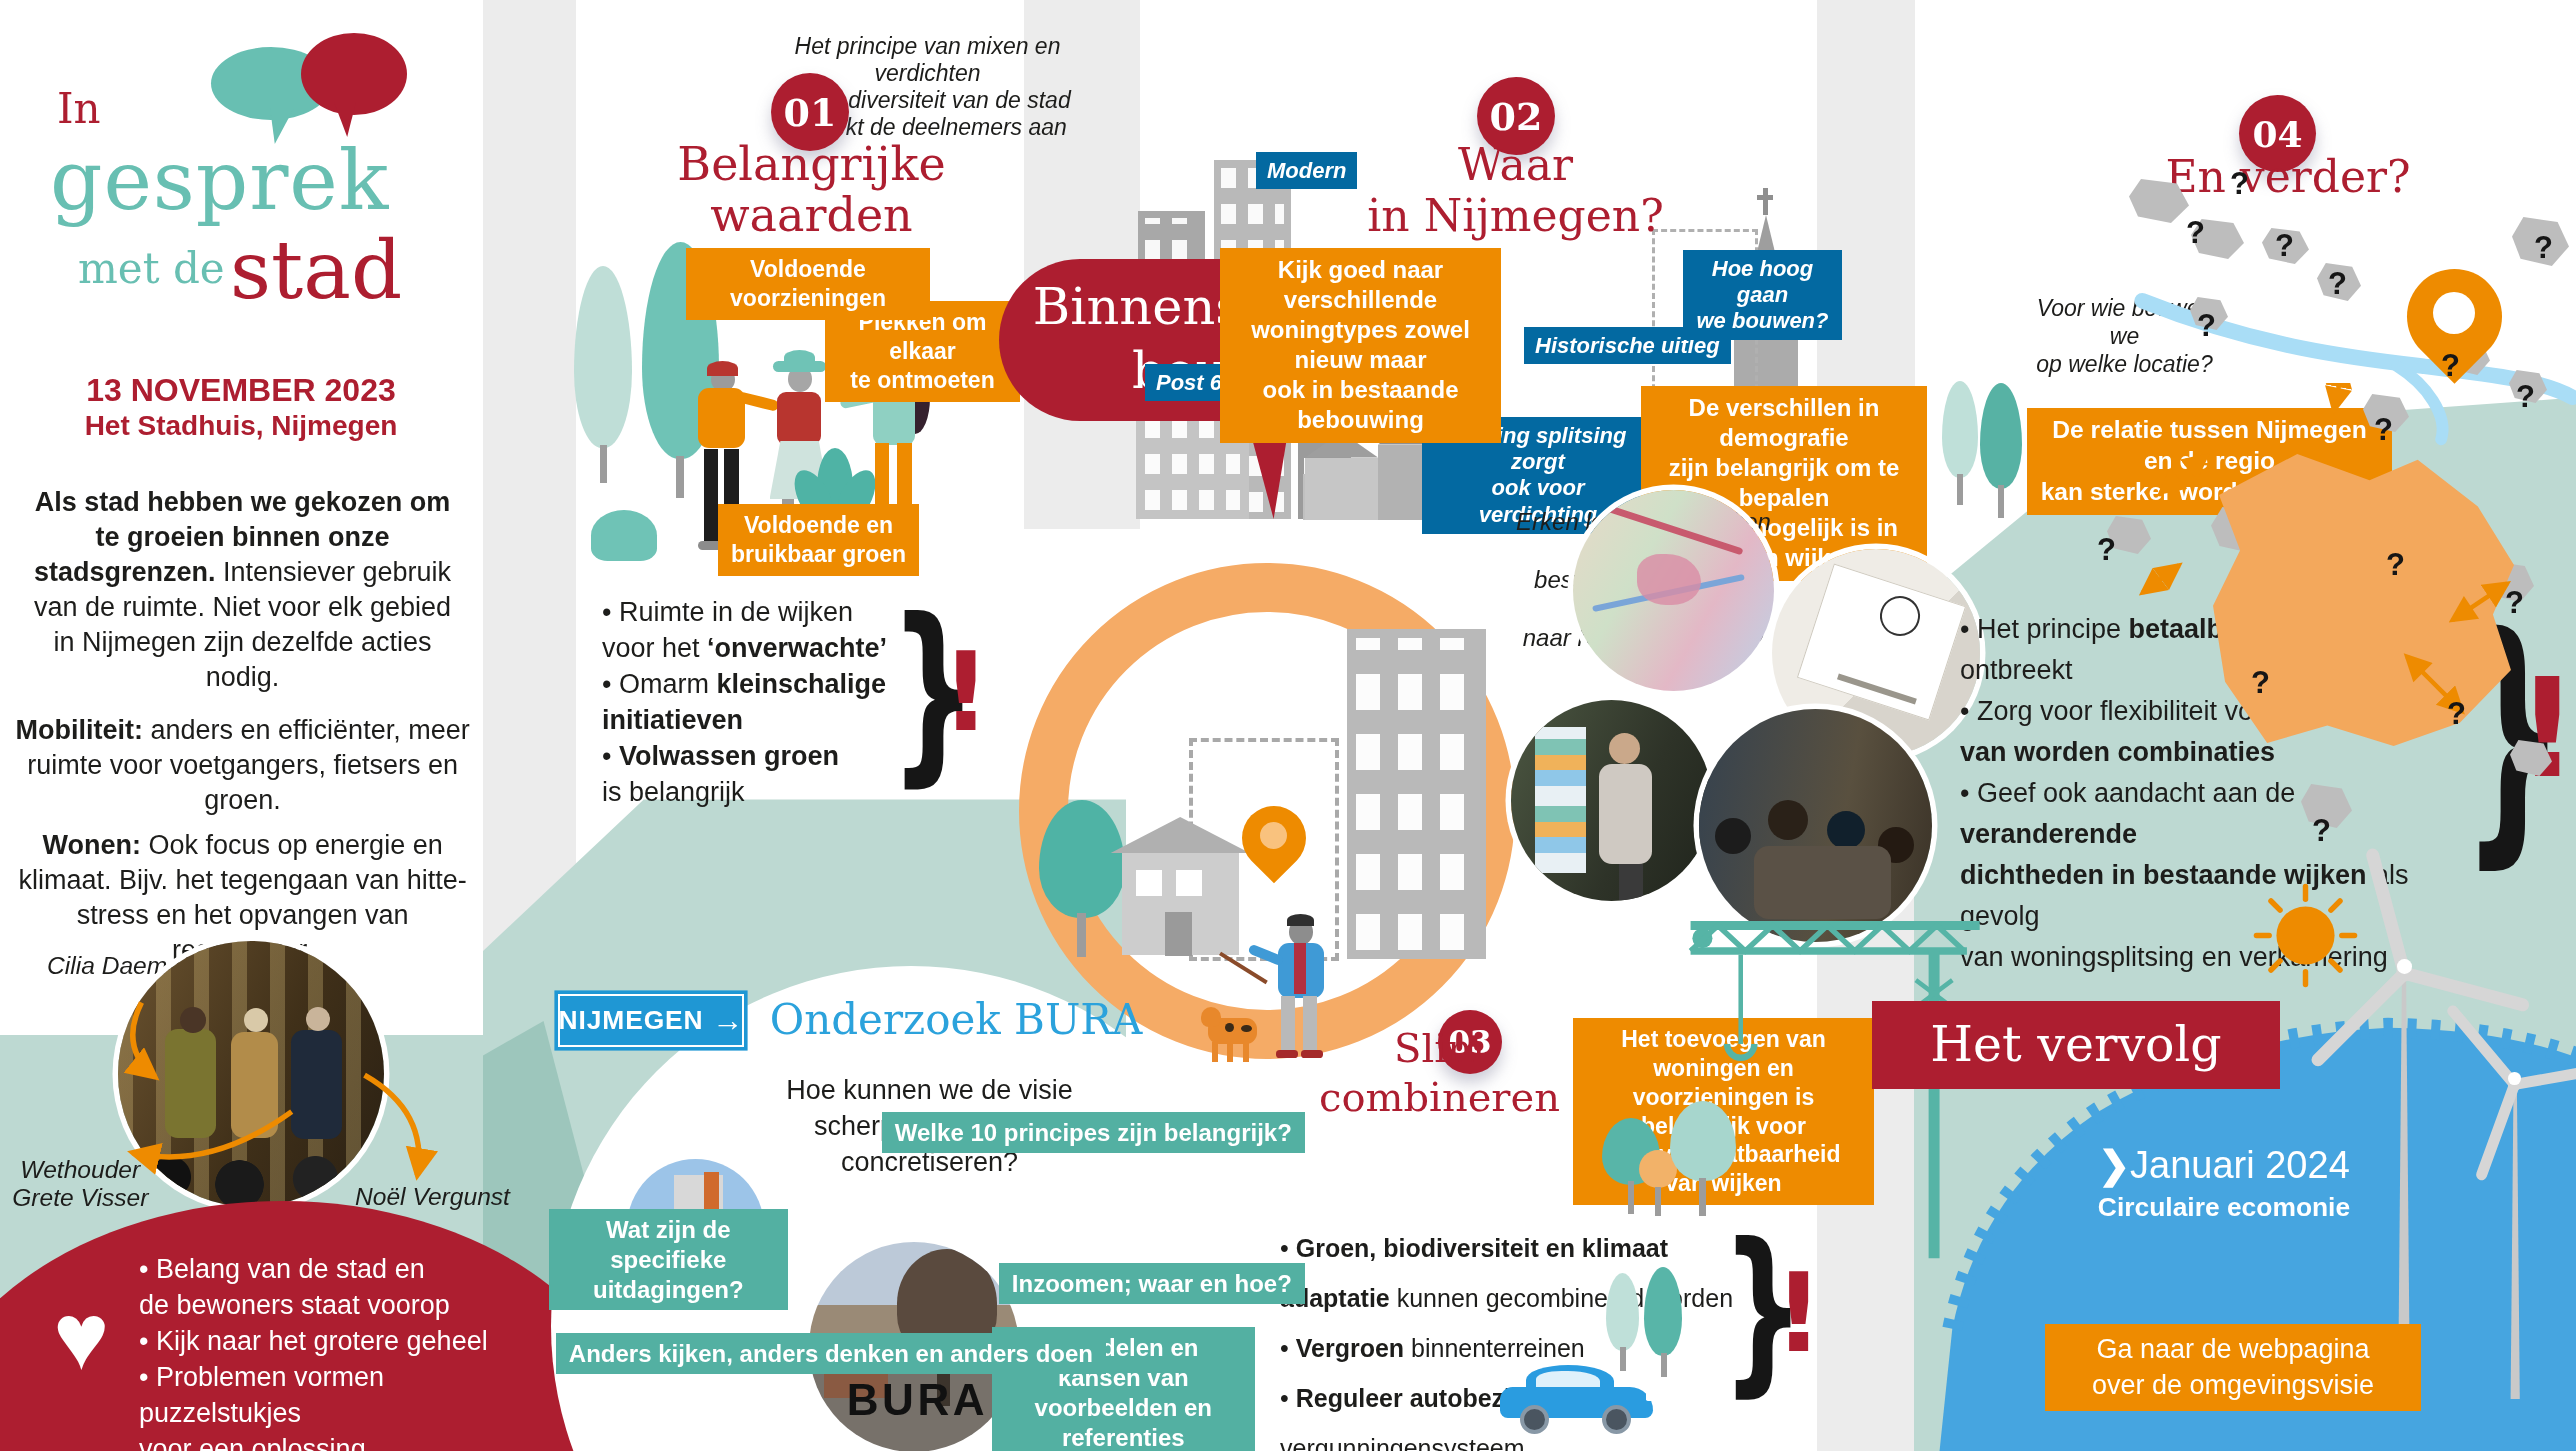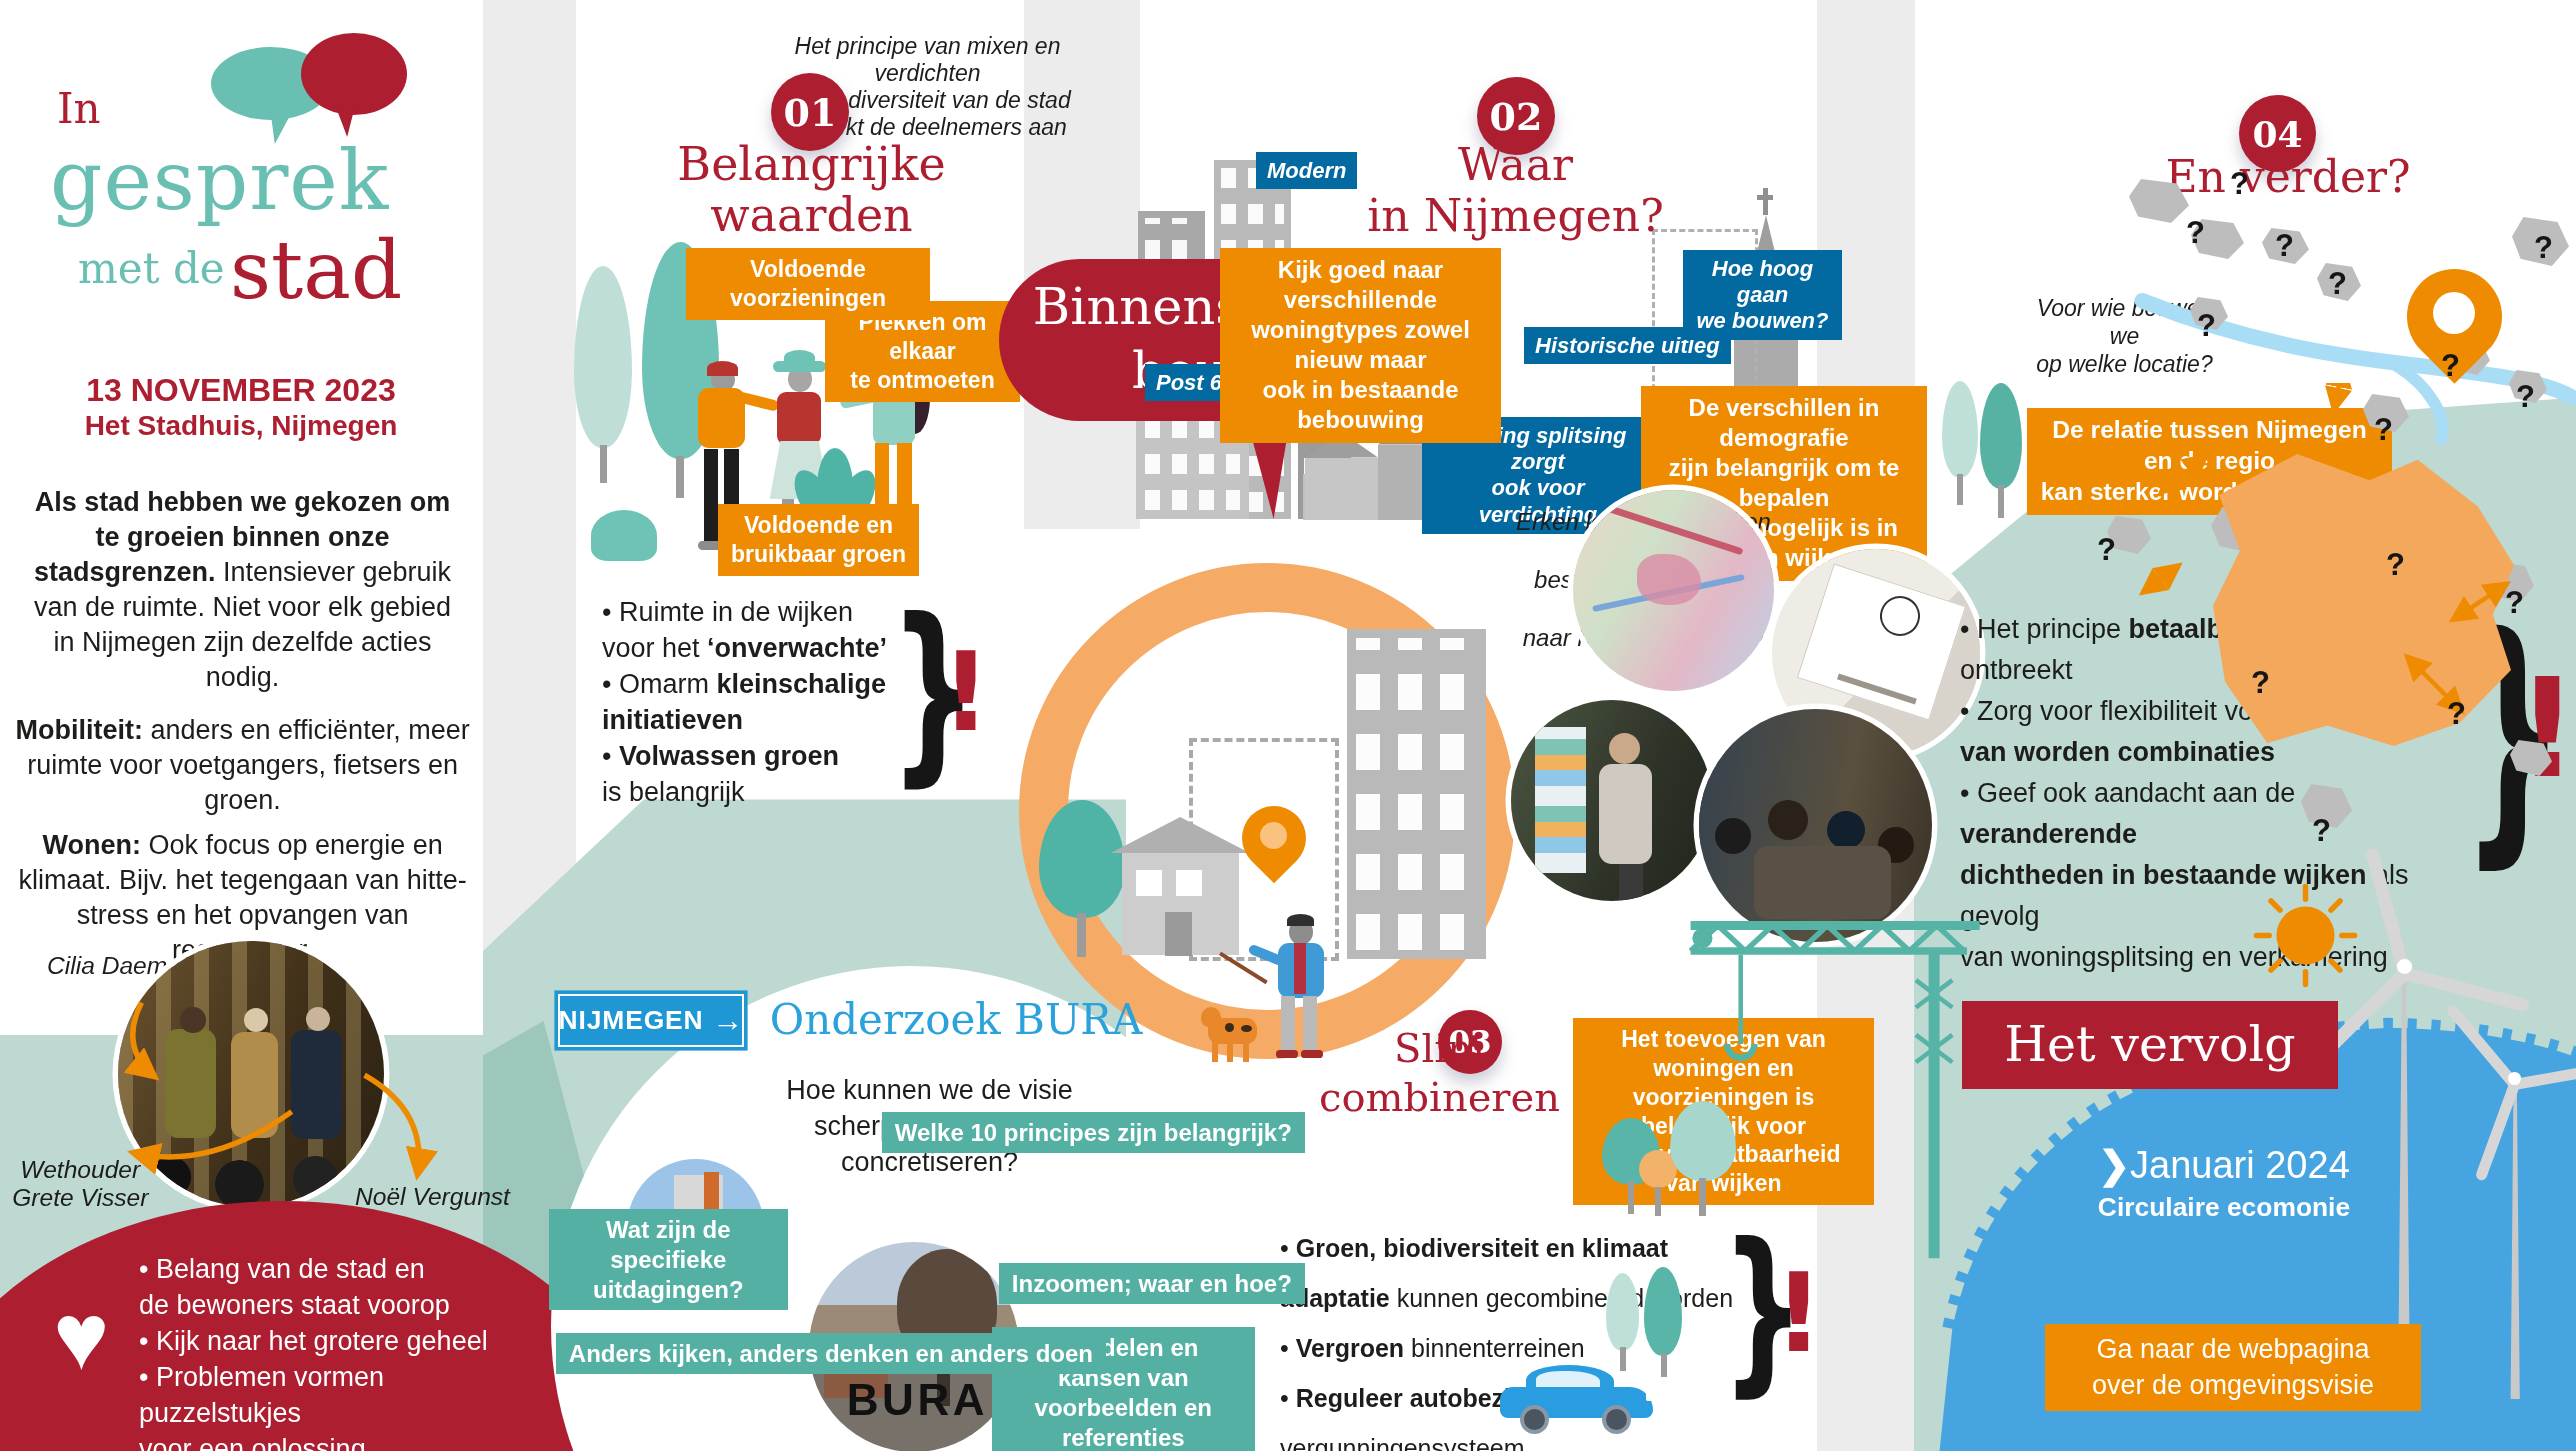--- a/index.html
+++ b/index.html
@@ -450,21 +450,21 @@
     <div class="abs" style="left:64px;top:25.5px;width:12.8px;height:137px;background:#d6d6d6;border-radius:7.3px;transform:rotate(285deg);transform-origin:50% 6%"></div>
     <div class="abs" style="left:63px;top:20px;width:14.6px;height:14.6px;background:#fff;border-radius:50%"></div>
   </div>
   <div class="abs" style="left:2461px;top:1056px;width:128px;height:346px">
     <div class="abs" style="left:46px;top:24px;width:16.4px;height:319px;background:#c9c9c9;clip-path:polygon(40% 0,60% 0,78% 100%,22% 100%)"></div>
     <div class="abs" style="left:48px;top:22px;width:11px;height:108px;background:#d6d6d6;border-radius:7.3px;transform:rotate(20deg);transform-origin:50% 6%"></div>
     <div class="abs" style="left:48px;top:22px;width:11px;height:108px;background:#d6d6d6;border-radius:7.3px;transform:rotate(140deg);transform-origin:50% 6%"></div>
     <div class="abs" style="left:48px;top:22px;width:11px;height:108px;background:#d6d6d6;border-radius:7.3px;transform:rotate(260deg);transform-origin:50% 6%"></div>
     <div class="abs" style="left:47px;top:16.4px;width:12.8px;height:12.8px;background:#fff;border-radius:50%"></div>
   </div>
-  <div class="abs" style="left:1962px;top:1001px;width:376px;height:88px;background:var(--red)">
+  <div class="abs" style="left:1872px;top:1001px;width:408px;height:88px;background:var(--red)">
     <div class="serif" style="color:#fff;font-size:49px;text-align:center;line-height:88px">Het vervolg</div>
   </div>
   <div class="abs" style="left:2060px;top:1143px;width:328px;text-align:center;color:#fff;font-size:38px">
     <span style="font-weight:700">❯</span><span>Januari 2024</span>
   </div>
   <div class="abs" style="left:2060px;top:1192px;width:328px;text-align:center;color:#fff;font-size:26.4px;font-weight:700">Circulaire ecomonie</div>
   <div class="abs pre" style="left:2045px;top:1324px;width:376px;background:var(--orange);color:#fff;font-size:27px;line-height:36px;text-align:center;padding:7.3px 0;cursor:pointer">Ga naar de webpagina
 over de omgevingsvisie</div>
 
 </div>

